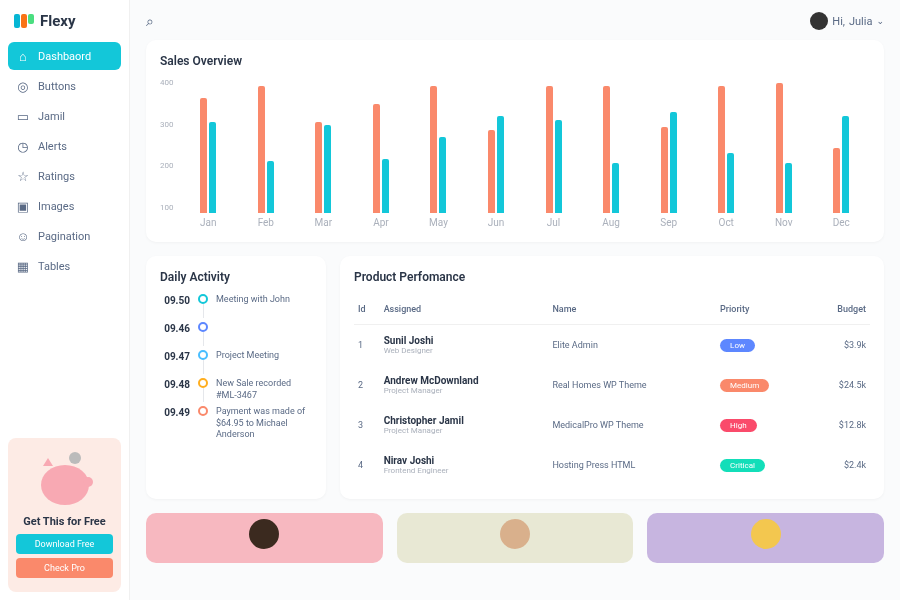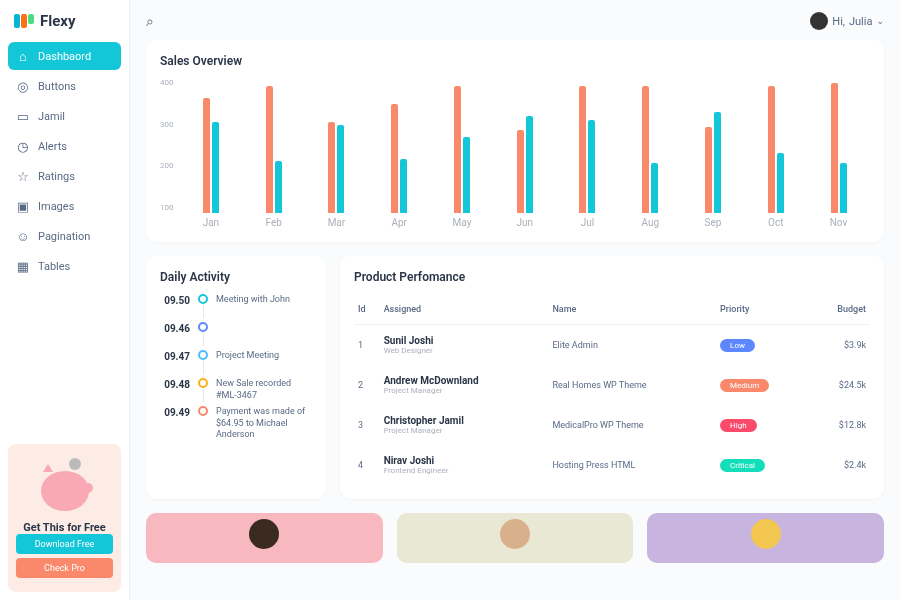--- a/index.html
+++ b/index.html
@@ -12,21 +12,21 @@
 .nav{display:flex;flex-direction:column;gap:2px}
 .nav-item{display:flex;align-items:center;gap:8px;padding:7px 8px;border-radius:6px;font-size:11px;color:#5a6a85;cursor:pointer}
 .nav-item.active{background:#13c7d9;color:#fff}
 .nav-item .ic{width:14px;height:14px;display:inline-flex;align-items:center;justify-content:center;font-size:13px}
 .promo{margin-top:auto;background:#fdebe5;border-radius:8px;padding:10px 8px;text-align:center}
 .piggy{width:60px;height:55px;margin:4px auto 8px;position:relative}
 .piggy-body{width:48px;height:40px;background:#f8a9b3;border-radius:50%;position:absolute;bottom:2px;left:6px}
 .piggy-body::after{content:'';position:absolute;right:-4px;top:12px;width:10px;height:10px;background:#f8a9b3;border-radius:50%}
 .piggy-ear{position:absolute;top:6px;left:8px;width:0;height:0;border-left:5px solid transparent;border-right:5px solid transparent;border-bottom:8px solid #f8a9b3}
 .coin{position:absolute;top:0;right:14px;width:12px;height:12px;background:#bbb;border-radius:50%}
-.promo-title{font-size:11px;font-weight:700;}
+.promo-title{font-size:11px;font-weight:700;margin-bottom:6px}
 .btn{display:block;width:100%;border:none;border-radius:4px;padding:5px;font-size:9px;cursor:pointer;margin-bottom:4px;color:#fff}
 .btn-dl{background:#13c7d9}
 .btn-pro{background:#fa896b}
 .main{flex:1;padding:8px 16px;overflow:auto}
 .topbar{display:flex;align-items:center;justify-content:space-between;padding:4px 0 10px}
 .search-ic{color:#5a6a85;font-size:14px}
 .user{display:flex;align-items:center;gap:4px;font-size:11px;color:#5a6a85}
 .avatar{width:18px;height:18px;border-radius:50%;background:#333}
 .chev{font-size:9px;color:#5a6a85}
 .card{background:#fff;border-radius:10px;padding:14px;box-shadow:0 1px 3px rgba(0,0,0,0.04);margin-bottom:14px}
@@ -212,20 +212,27 @@
               </div>
               <div class="month-lbl">Oct</div>
             </div>
             <div class="month-col">
               <div class="bars">
                 <div class="bar bar-a" style="height: 130px;"></div>
                 <div class="bar bar-b" style="height: 50.375px;"></div>
               </div>
               <div class="month-lbl">Nov</div>
             </div>
+            <div class="month-col">
+              <div class="bars">
+                <div class="bar bar-a" style="height: 65px;"></div>
+                <div class="bar bar-b" style="height: 97.5px;"></div>
+              </div>
+              <div class="month-lbl">Dec</div>
+            </div>
           </div>
       </div>
     </div>
 
     <div class="row">
       <div class="card col-small">
         <div class="card-title">Daily Activity</div>
         <div class="activity" id="activity">
             <div class="act-row">
               <div class="act-time">09.50</div>

